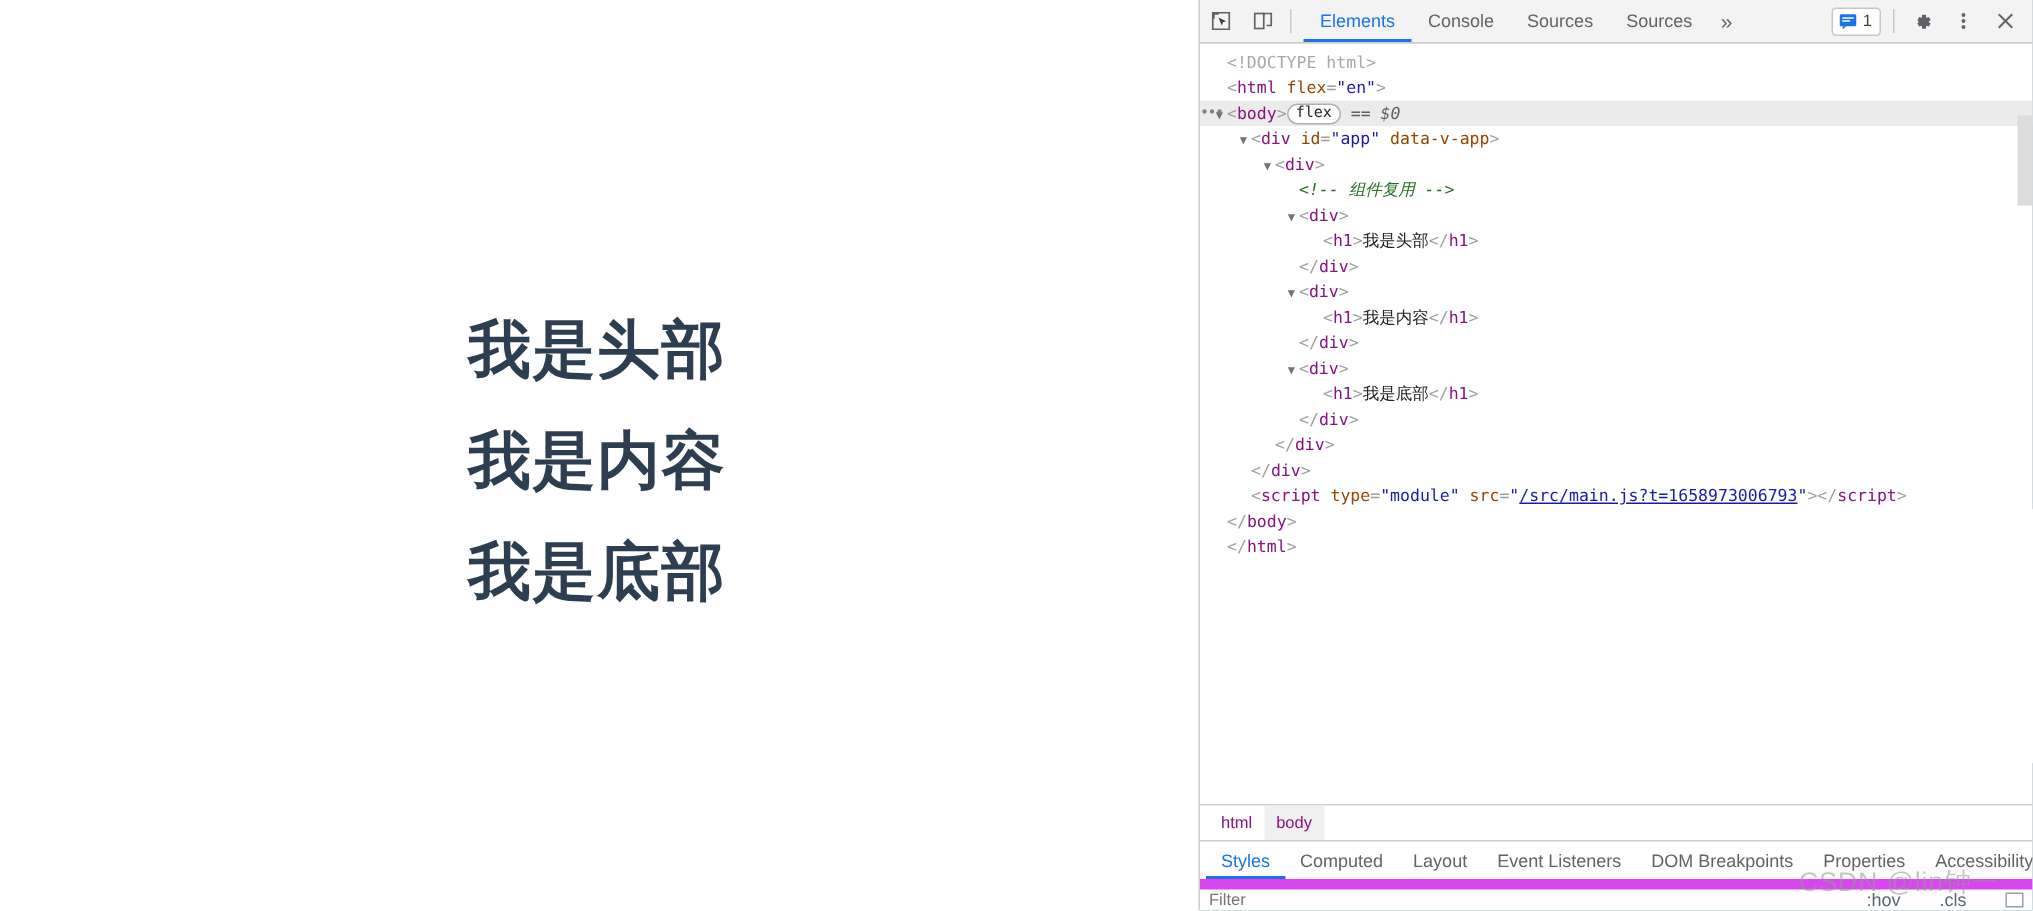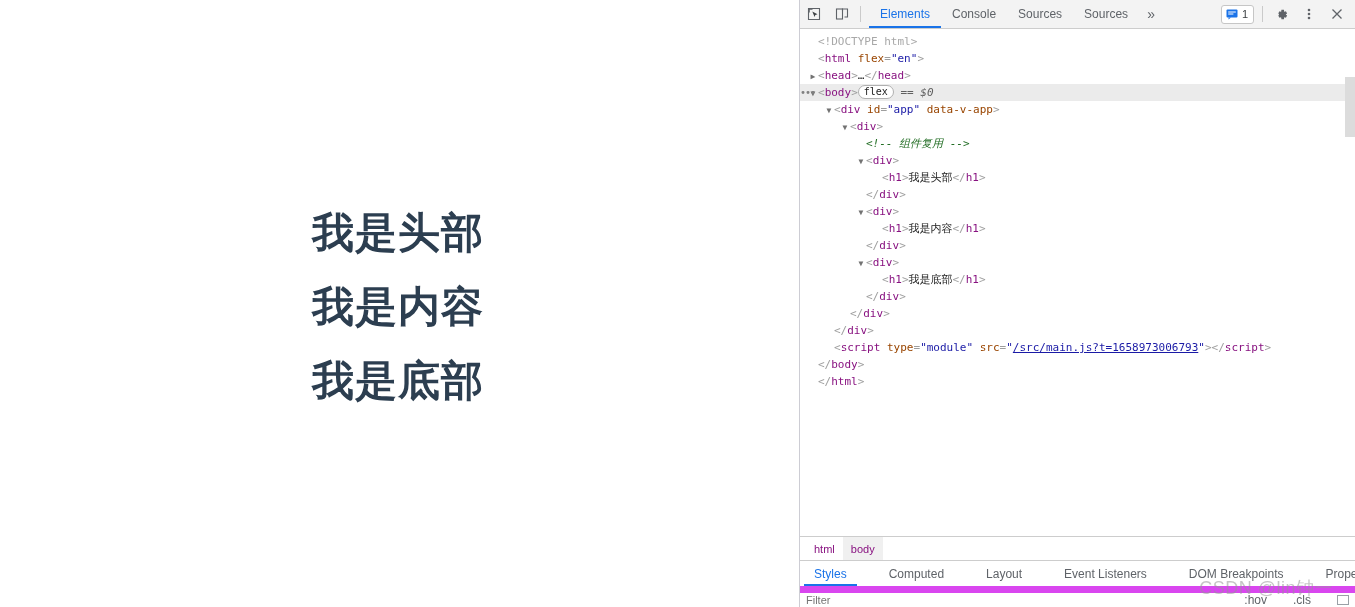--- a/index.html
+++ b/index.html
@@ -201,21 +201,20 @@
   }
   .crumb.active { background: #f0f0f0; }
 
   
   .dt-subtabs {
     height: 26px; flex: 0 0 26px;
     border-top: 1px solid #cdcdcd;
     background: #ffffff;
     display: flex; align-items: stretch;
     padding-left: 4px;
-    gap: 22px;
   }
   .subtab {
     padding: 0 10px;
     display: flex; align-items: center;
     font-size: 12px; color: #5f6368;
     cursor: pointer; position: relative;
     white-space: nowrap;
   }
   .subtab.active { color: #1a73e8; }
   .subtab.active::after {
@@ -344,21 +343,20 @@
         <svg width="14" height="14" viewBox="0 0 14 14">
           <path d="M2.5 2.5l9 9M11.5 2.5l-9 9" stroke="#5f6368" stroke-width="1.3" fill="none"></path>
         </svg>
       </div>
     </div>
   </div>
 
   <div class="dt-tree" id="dom-tree">
       <div class="dt-row ind1"><span class="arrow none">▶</span><span class="doctype">&lt;!DOCTYPE html&gt;</span></div>
       <div class="dt-row ind1"><span class="arrow none">▶</span><span class="punc">&lt;</span><span class="tw">html</span><span class="attr-n"> flex</span><span class="punc">=</span><span class="attr-v">"en"</span><span class="punc">&gt;</span></div>
-      <div class="dt-row ind1"><span class="arrow">▶</span><span class="punc">&lt;</span><span class="tw">head</span><span class="punc">&gt;</span><span class="txt">…</span><span class="punc">&lt;/</span><span class="tw">head</span><span class="punc">&gt;</span></div>
       <div class="dt-row ind1 selected"><span class="dots">•••</span><span class="arrow">▼</span><span class="punc">&lt;</span><span class="tw">body</span><span class="punc">&gt;</span><span class="badge-flex"> flex </span><span class="eqd">  == $0</span></div>
       <div class="dt-row ind2"><span class="arrow">▼</span><span class="punc">&lt;</span><span class="tw">div</span><span class="attr-n"> id</span><span class="punc">=</span><span class="attr-v">"app"</span><span class="attr-n"> data-v-app</span><span class="punc">&gt;</span></div>
       <div class="dt-row ind3"><span class="arrow">▼</span><span class="punc">&lt;</span><span class="tw">div</span><span class="punc">&gt;</span></div>
       <div class="dt-row ind4"><span class="arrow none">▶</span><span class="comment">&lt;!-- 组件复用 --&gt;</span></div>
       <div class="dt-row ind4"><span class="arrow">▼</span><span class="punc">&lt;</span><span class="tw">div</span><span class="punc">&gt;</span></div>
       <div class="dt-row ind5"><span class="arrow none">▶</span><span class="punc">&lt;</span><span class="tw">h1</span><span class="punc">&gt;</span><span class="txt">我是头部</span><span class="punc">&lt;/</span><span class="tw">h1</span><span class="punc">&gt;</span></div>
       <div class="dt-row ind4"><span class="arrow none">▶</span><span class="punc">&lt;/</span><span class="tw">div</span><span class="punc">&gt;</span></div>
       <div class="dt-row ind4"><span class="arrow">▼</span><span class="punc">&lt;</span><span class="tw">div</span><span class="punc">&gt;</span></div>
       <div class="dt-row ind5"><span class="arrow none">▶</span><span class="punc">&lt;</span><span class="tw">h1</span><span class="punc">&gt;</span><span class="txt">我是内容</span><span class="punc">&lt;/</span><span class="tw">h1</span><span class="punc">&gt;</span></div>
       <div class="dt-row ind4"><span class="arrow none">▶</span><span class="punc">&lt;/</span><span class="tw">div</span><span class="punc">&gt;</span></div>

